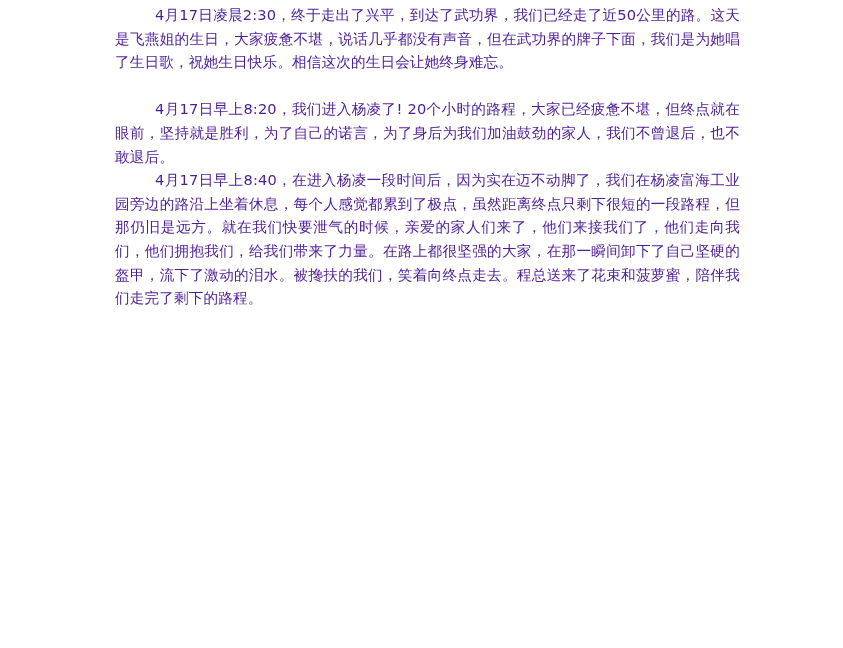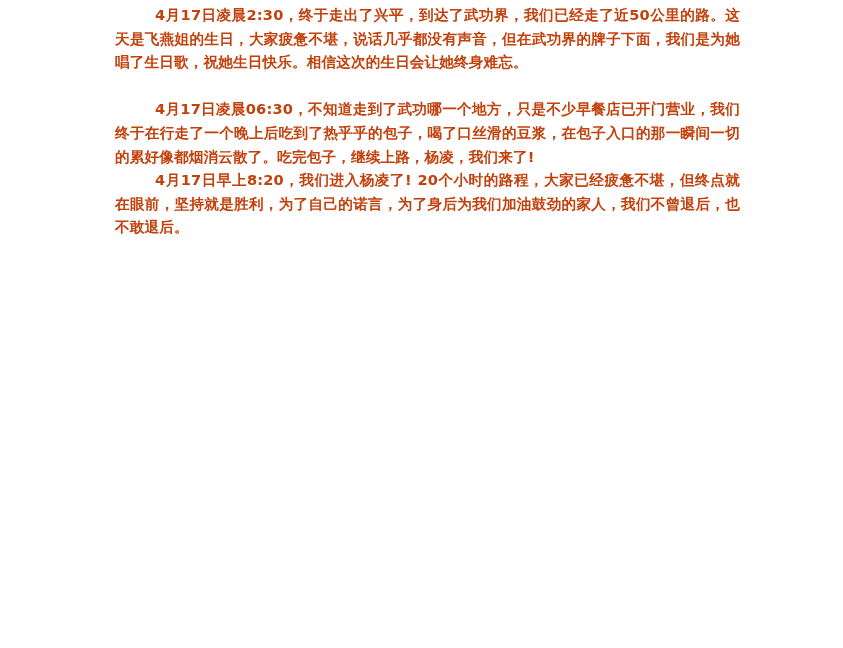--- a/index.html
+++ b/index.html
@@ -5,30 +5,29 @@
   html, body { margin: 0; padding: 0; background: #ffffff; }
   body { width: 843px; height: 648px; overflow: hidden; position: relative; }
   .doc {
     position: absolute;
     left: 115px;
     top: 3px;
     width: 625px;
     font-family: "DejaVu Sans", "Liberation Sans", sans-serif;
     font-size: 14.6px;
     line-height: 23.6px;
-    color: #c2410c;
+    color: #4c1d95;
     letter-spacing: 0.15px;
-    font-weight: bold;
   }
   .para { margin: 0; text-align: justify; }
   .indent-big { text-indent: 40px; }
   .indent-small { text-indent: 24px; }
   .blank { height: 23.6px; }
 </style>
 </head>
 <body>
 
 <div class="doc">
   <p class="para indent-big">4月17日凌晨2:30，终于走出了兴平，到达了武功界，我们已经走了近50公里的路。这天是飞燕姐的生日，大家疲惫不堪，说话几乎都没有声音，但在武功界的牌子下面，我们是为她唱了生日歌，祝她生日快乐。相信这次的生日会让她终身难忘。</p>
   <div class="blank"></div>
-  <p class="para indent-big">4月17日凌晨06:30，不知道走到了武功哪一个地方，只是不少早餐店已开门营业，我们终于在行走了一个晚上后吃到了热乎乎的包子，喝了口丝滑的豆浆，在包子入口的那一瞬间一切的累好像都烟消云散了。吃完包子，继续上路，杨凌，我们来了!</p>
   <p class="para indent-big">4月17日早上8:20，我们进入杨凌了! 20个小时的路程，大家已经疲惫不堪，但终点就在眼前，坚持就是胜利，为了自己的诺言，为了身后为我们加油鼓劲的家人，我们不曾退后，也不敢退后。</p>
+  <p class="para indent-big">4月17日早上8:40，在进入杨凌一段时间后，因为实在迈不动脚了，我们在杨凌富海工业园旁边的路沿上坐着休息，每个人感觉都累到了极点，虽然距离终点只剩下很短的一段路程，但那仍旧是远方。就在我们快要泄气的时候，亲爱的家人们来了，他们来接我们了，他们走向我们，他们拥抱我们，给我们带来了力量。在路上都很坚强的大家，在那一瞬间卸下了自己坚硬的盔甲，流下了激动的泪水。被搀扶的我们，笑着向终点走去。程总送来了花束和菠萝蜜，陪伴我们走完了剩下的路程。</p>
 </div>
 
 </body></html>

